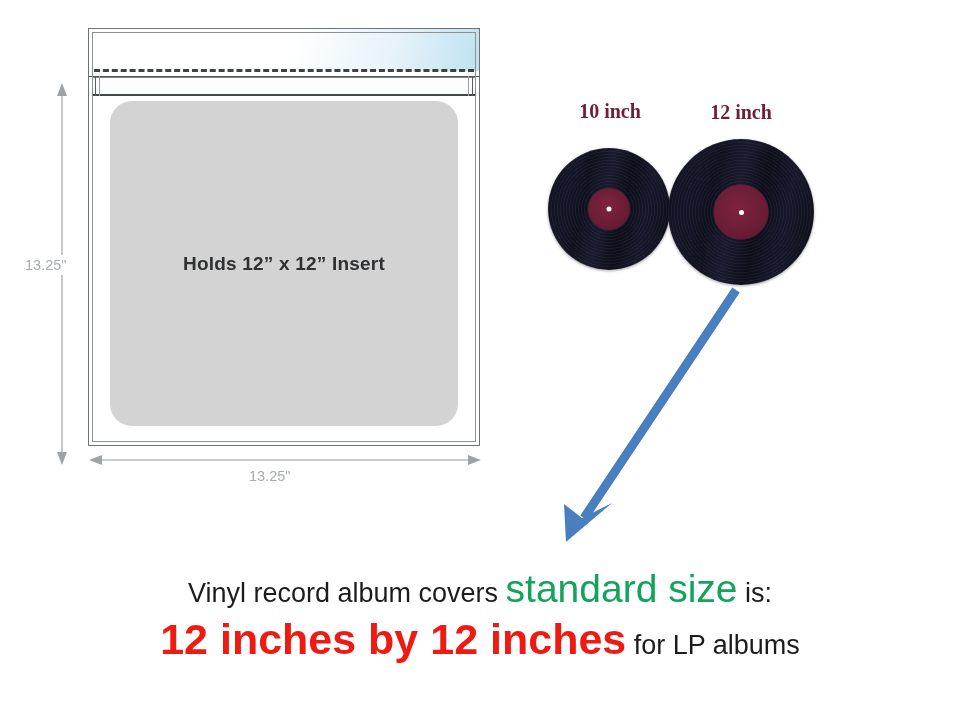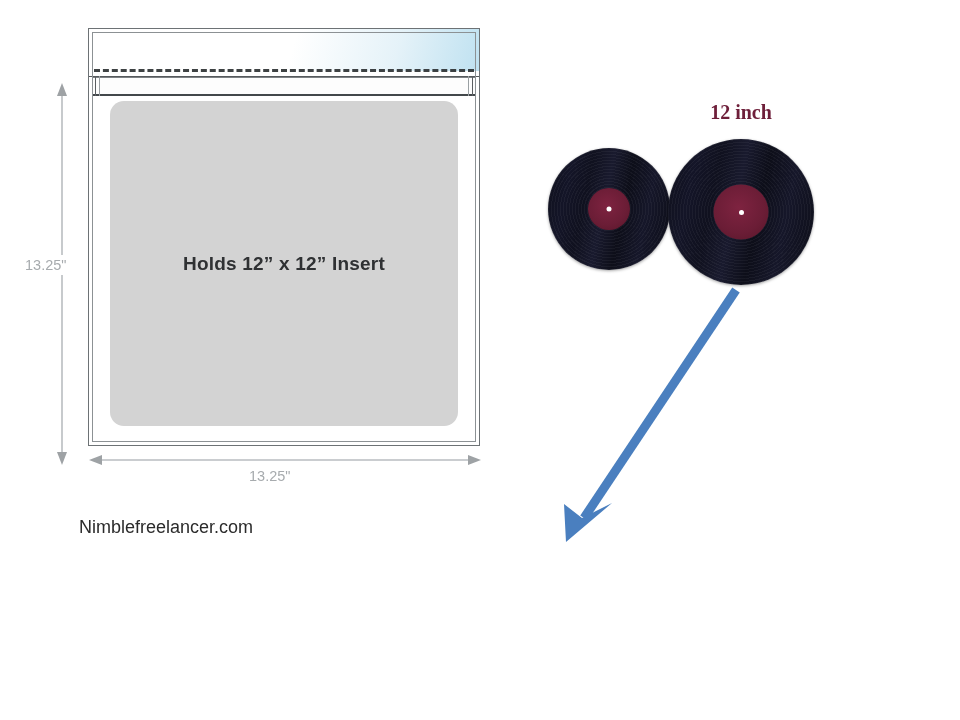--- a/index.html
+++ b/index.html
@@ -104,21 +104,21 @@
     border-right: 1.5px solid #5a5e61;
     box-sizing: border-box;
   }
   .insert-area {
     position: absolute;
     left: 22px;
     top: 73px;
     right: 22px;
     bottom: 20px;
     background: #d3d3d3;
-    border-radius: 14px;
+    border-radius: 22px;
     display: flex;
     align-items: center;
     justify-content: center;
   }
   .insert-label {
     font-family: "Liberation Sans", sans-serif;
     font-size: 19px;
     font-weight: 600;
     color: #2f3133;
     letter-spacing: 0.2px;
@@ -324,20 +324,21 @@
   <span id="dim-text-vertical" class="dim-text">13.25"</span>
 
   <svg id="dim-horizontal" class="dim-svg" viewBox="0 0 394 22">
     <line x1="10" y1="8" x2="384" y2="8" stroke="#b9bdc0" stroke-width="1.6"></line>
     <polygon points="1,8 14,3 14,13" fill="#9ea2a5"></polygon>
     <polygon points="393,8 380,3 380,13" fill="#9ea2a5"></polygon>
   </svg>
   <span id="dim-text-horizontal" class="dim-text">13.25"</span>
 
   <div id="record-10" class="record-group">
+    <span class="record-caption">10 inch</span>
     <div class="vinyl">
       <div class="vinyl-label">
         <div class="spindle-hole"></div>
       </div>
     </div>
   </div>
 
   <div id="record-12" class="record-group">
     <span class="record-caption">12 inch</span>
     <div class="vinyl">
@@ -346,16 +347,23 @@
       </div>
     </div>
   </div>
 
 
   <svg id="blue-arrow" viewBox="0 0 230 268">
     <line x1="196" y1="12" x2="44" y2="240" stroke="#4a7fbf" stroke-width="9" stroke-linecap="butt"></line>
     <polygon points="26,264 24,226 42,240 72,225" fill="#4a7fbf"></polygon>
   </svg>
 
-  <div id="watermark">Nimblefreelancer.com</div>
-
+
+  <div id="caption-block">
+    <div id="caption-line-1" class="caption-line">
+      <span class="cap-normal">Vinyl record album covers </span><span class="cap-green">standard size</span><span class="cap-normal"> is:</span>
+    </div>
+    <div id="caption-line-2" class="caption-line">
+      <span class="cap-red">12 inches by 12 inches</span><span class="cap-tail"> for LP albums</span>
+    </div>
+  </div>
 
 </div>
 
 </body></html>

